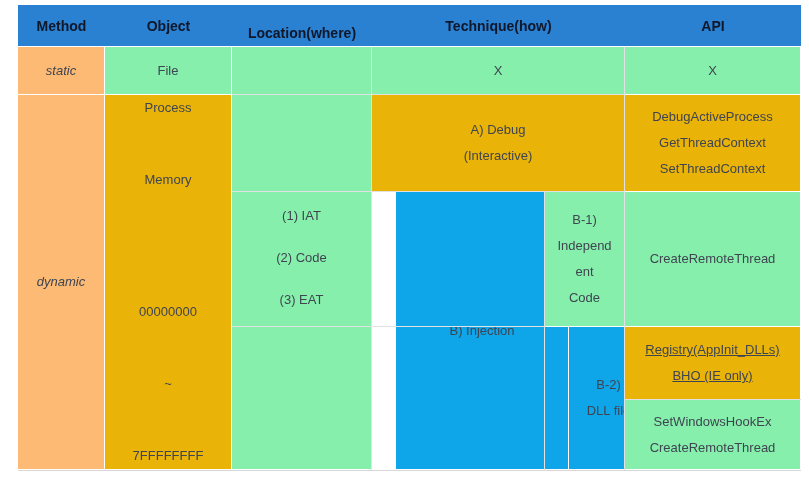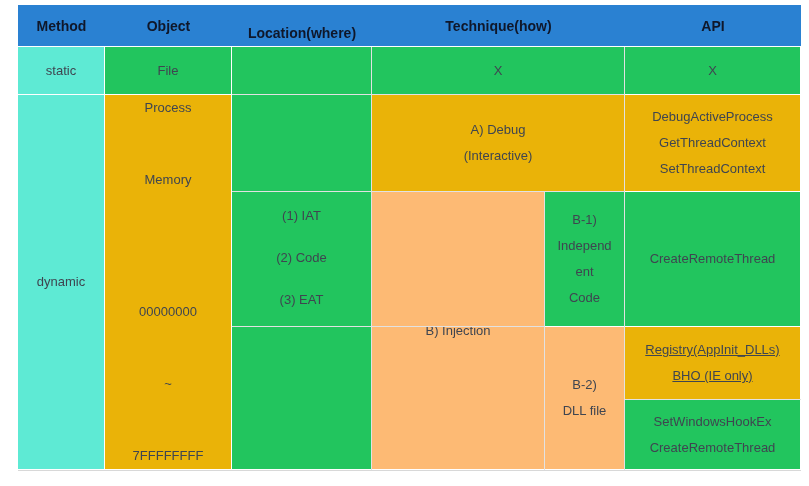--- a/index.html
+++ b/index.html
@@ -36,24 +36,24 @@
     overflow: hidden;
   }
   .hdr {
     background: #2a81d2;
     color: #0f172a;
     font-weight: bold;
     font-size: 14px;
     border-right: none;
     border-bottom: none;
   }
-  .bg-white  { background: #22c55e; }
+  .bg-white  { background: #86efac; }
   .bg-light  { background: #eab308; }
-  .bg-mid    { background: #fdba74; }
-  .bg-dark   { background: #5eead4; }
+  .bg-mid    { background: #0ea5e9; margin-left: 24px; }
+  .bg-dark   { background: #fdba74; font-style: italic; }
   .line {
     display: block;
     white-space: pre;
   }
   .spacer-line {
     display: block;
     height: 16px;
   }
   .thinline {
     position: absolute;

